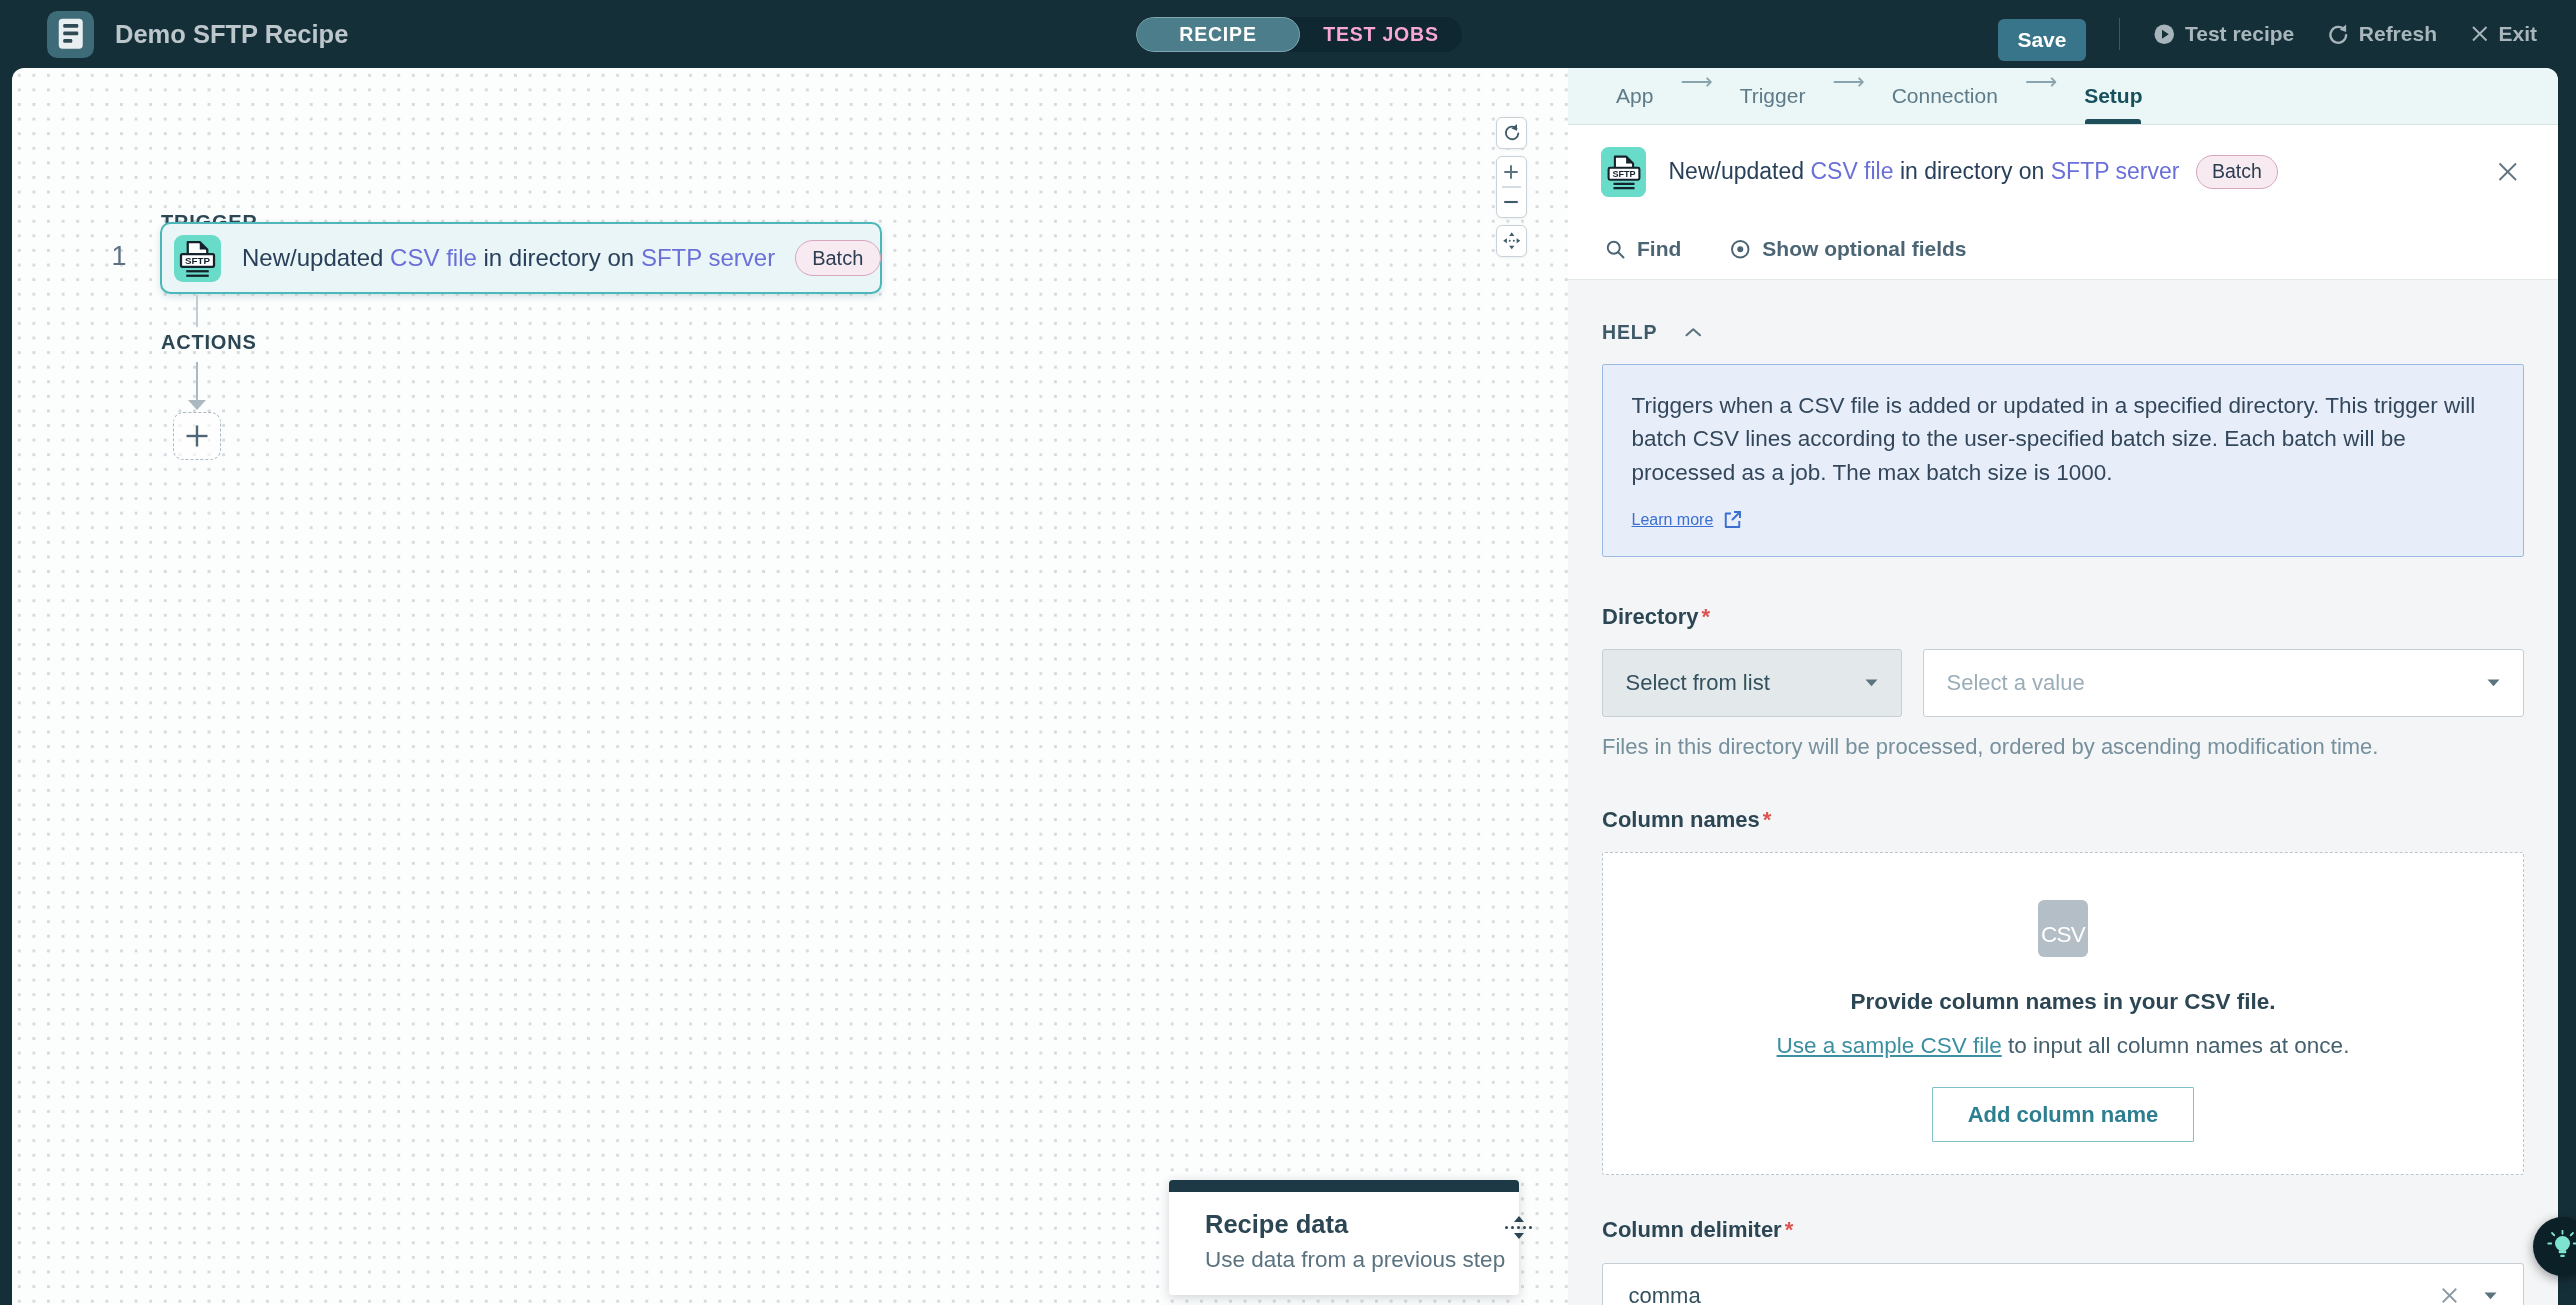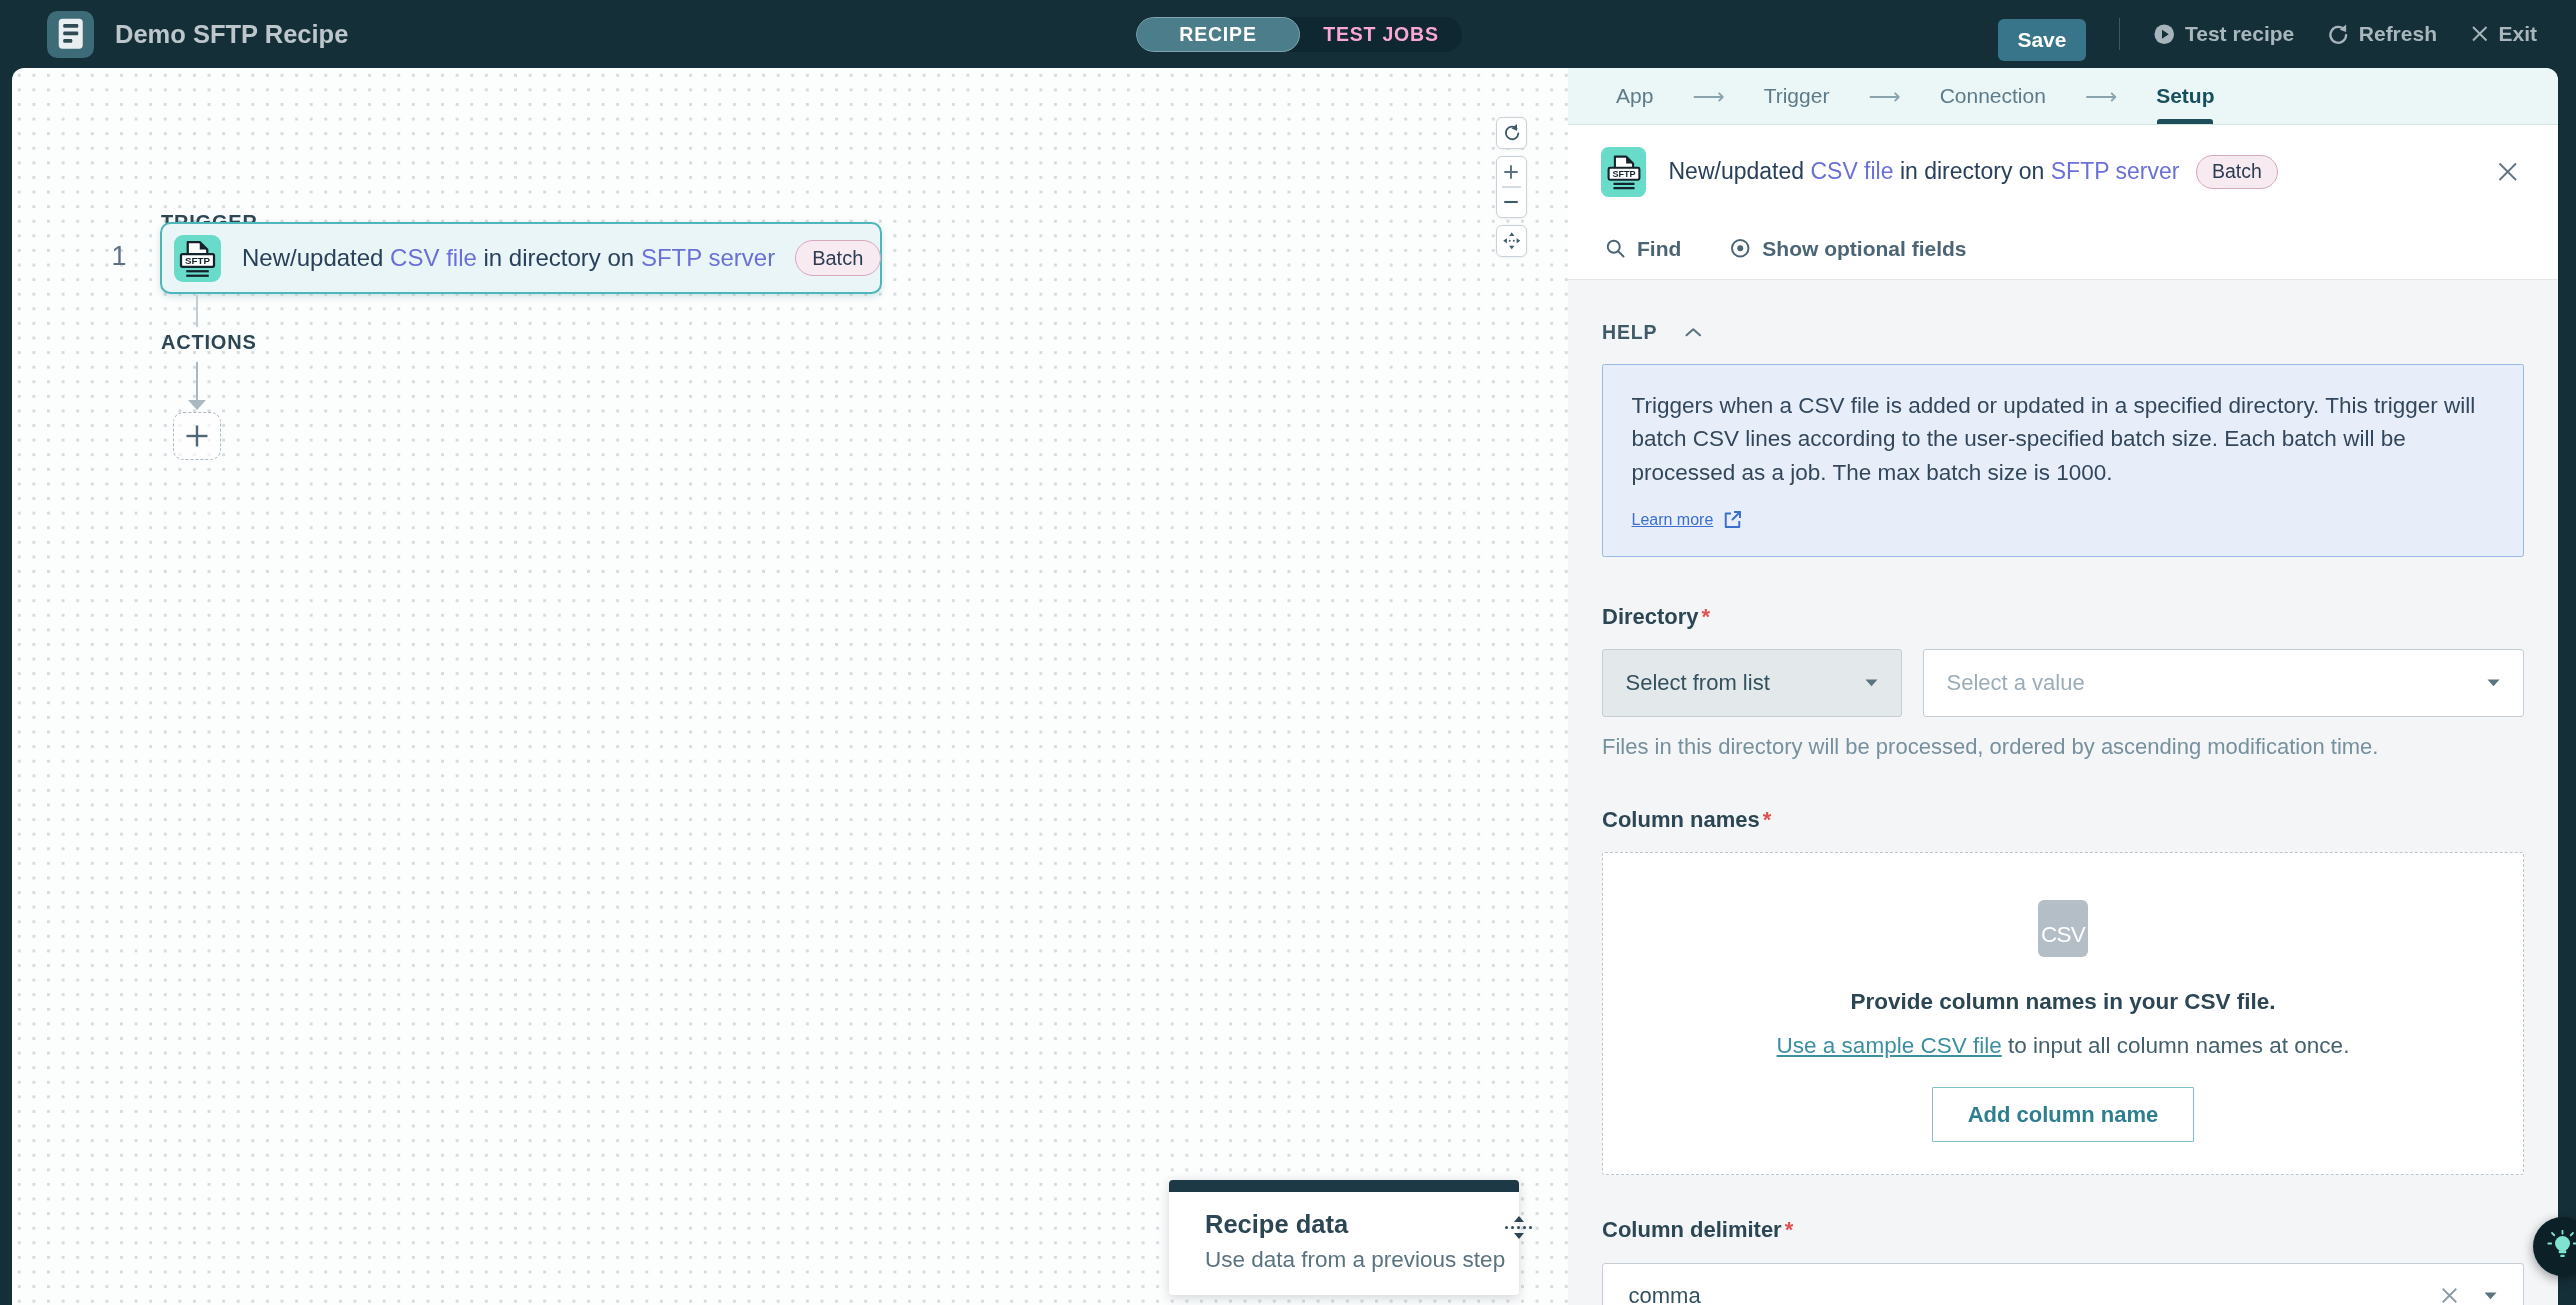--- a/index.html
+++ b/index.html
@@ -123,21 +123,21 @@
   .dots-row i { width:3px; height:3px; border-radius:50%; background:#2c4654; }
 
   
   .panel {
     position:absolute; left:1568px; top:68px; width:990px; height:1238px;
     background:#ffffff; border-radius:0 12px 0 0; display:flex; flex-direction:column;
     overflow:hidden;
   }
   .crumbs {
     height:57px; background:#ebf6f6; border-bottom:1.5px solid #d3e7e7;
-    display:flex; align-items:center; padding-left:48px; gap:39px; flex:0 0 auto;
+    display:flex; padding-left:48px; gap:27px; flex:0 0 auto;
     border-radius:0 12px 0 0;
   }
   .crumb { font-size:21px; color:#5d7b89; cursor:pointer; position:relative;
     height:100%; display:flex; align-items:center; }
   .crumb.active { color:#17505d; font-weight:bold; }
   .crumb.active .crumb-underline {
     position:absolute; bottom:0; left:50%; transform:translateX(-50%);
     width:56px; height:5.3px; border-radius:3px 3px 0 0; background:#1d4e5a;
   }
   .crumb-arrow { color:#8aa4ae; font-size:22.5px; }
@@ -148,21 +148,21 @@
   .ptrigger-title .lnk { color:#6a70d8; }
   .ptrigger .badge-batch { font-size:19.5px; padding:4.5px 15px; margin-left:16.5px; }
   .ptrigger-spacer { flex:1; }
   .close-x { cursor:pointer; padding:4.5px; }
 
   .findrow {
     height:62px; display:flex; align-items:center; padding-left:36px; gap:48px;
     border-bottom:1.5px solid #e2e7ea; flex:0 0 auto;
     color:#4c6575; font-size:21px; font-weight:bold;
   }
-  .findrow .item { display:flex; align-items:flex-start; gap:10.5px; cursor:pointer; }
+  .findrow .item { display:flex; align-items:flex-end; gap:10.5px; cursor:pointer; }
 
   .form { flex:1; background:#f3f5f6; padding:0 34px; overflow:hidden; }
 
   .help-row { margin-top:41px; display:flex; align-items:center; gap:28px; cursor:pointer; }
   .help-label { font-size:19.5px; font-weight:bold; letter-spacing:0.8px; color:#3e5a68; }
   .help-box {
     margin-top:19.5px; background:#e8eef9; border:1.5px solid #9ab8e4; border-radius:2.3px;
     padding:24px 28.5px 25.5px 28.5px;
   }
   .help-body { font-size:22.5px; line-height:1.5; color:#33475c; }

